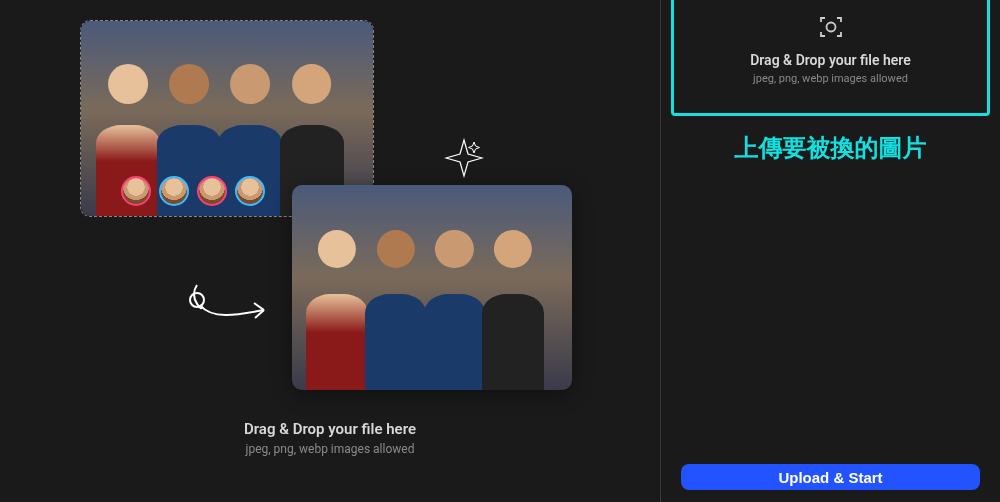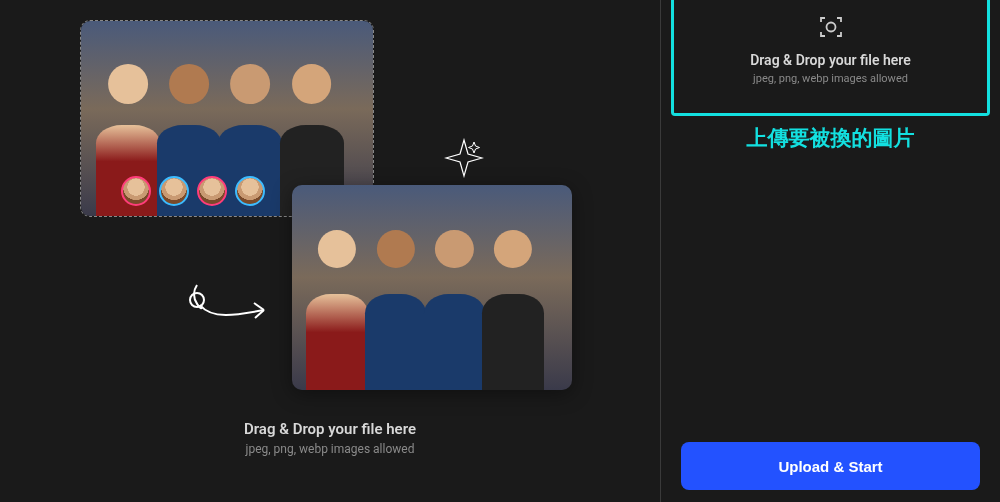--- a/index.html
+++ b/index.html
@@ -40,24 +40,24 @@
   
   .left-drop{position:absolute;left:0;right:0;top:420px;text-align:center}
   .left-drop .t1{color:#d8d8d8;font-size:15px;font-weight:600}
   .left-drop .t2{color:#8a8a8a;font-size:12px;margin-top:4px}
 
   
   .upload{margin:0 10px 0 10px;border:3px solid #13e0e0;border-top:none;border-radius:0 0 4px 4px;padding:14px 10px 28px;text-align:center;position:relative}
   .upicon{display:inline-flex;justify-content:center;margin-bottom:12px}
   .upload .t1{color:#d8d8d8;font-size:14px;font-weight:600}
   .upload .t2{color:#8a8a8a;font-size:11px;margin-top:4px}
-  .annot{color:#13e0e0;font-size:21px;font-weight:700;text-align:center;margin-top:8px;letter-spacing:0px}
+  .annot{color:#13e0e0;font-size:24px;font-weight:700;text-align:center;margin-top:16px;letter-spacing:0px}
 
   
-  .start{position:absolute;left:20px;right:20px;bottom:12px;height:48px;background:#2352ff;color:#fff;border:none;border-radius:8px;font-size:15px;font-weight:600;cursor:pointer}
+  .start{position:absolute;left:20px;right:20px;bottom:12px;height:26px;background:#2352ff;color:#fff;border:none;border-radius:8px;font-size:15px;font-weight:600;cursor:pointer}
 </style>
 </head>
 <body>
 
 <div class="app">
 
   <div class="left">
 
     <div class="demo demo-a">
       <div class="imgbox">

